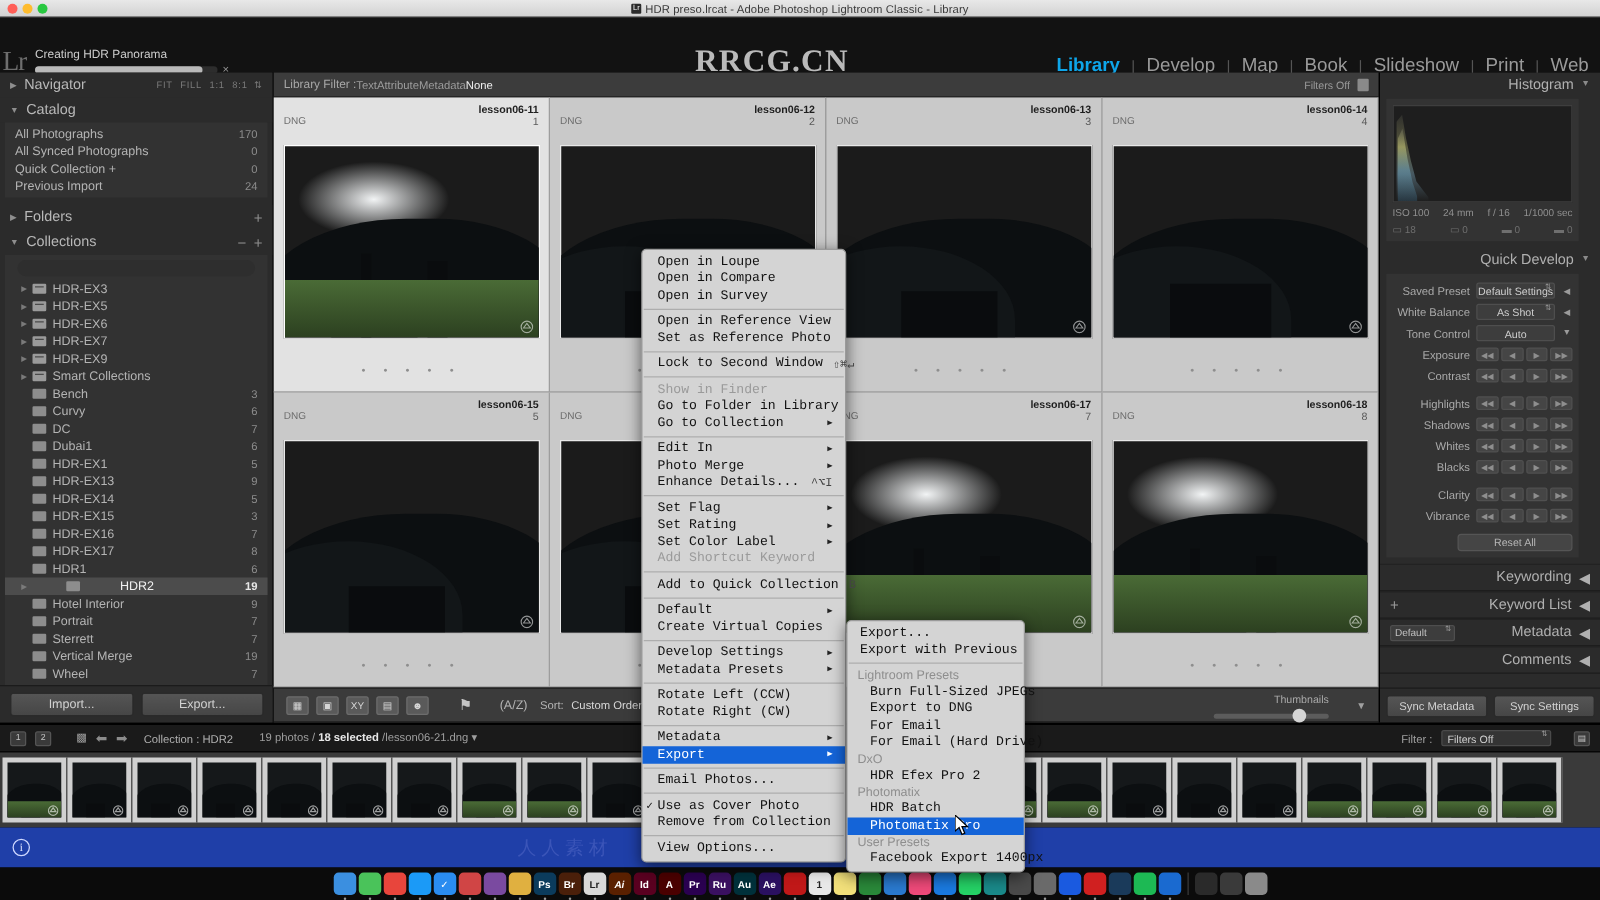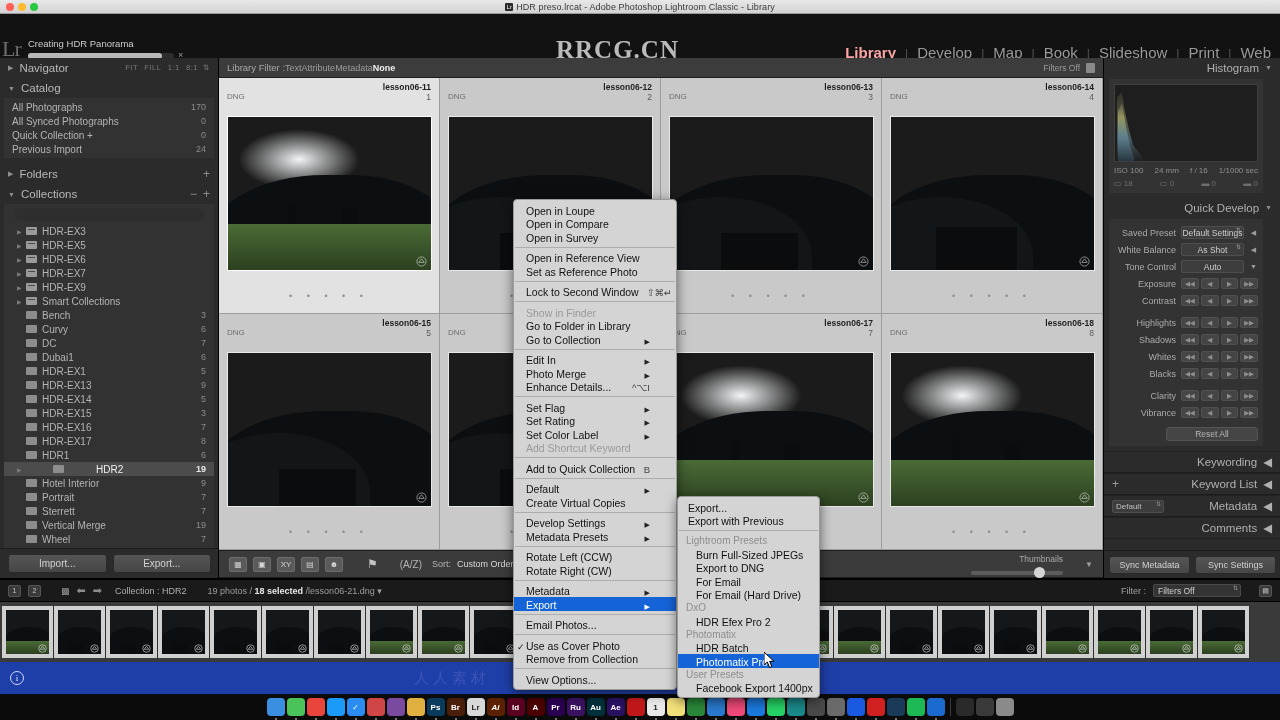--- a/index.html
+++ b/index.html
@@ -50,21 +50,21 @@
   #watermark-top{
     position:absolute; left:556px; top:22px; font-size:25px; color:#d8d8d8;
     font-weight:bold; opacity:.85; letter-spacing:1px;
     font-family:"Liberation Serif", serif;
   }
   #modules{
     position:absolute; right:0px; top:30px; display:flex; align-items:baseline;
     font-size:15px; color:#9a9a9a; gap:0px;
   }
   #modules .m{ padding:0 9px; cursor:default; }
-  #modules .m.active{ color:#fca5a5; font-weight:bold; }
+  #modules .m.active{ color:#0ea5e9; font-weight:bold; }
   #modules .sep{ color:#555; font-size:12px; }
 
   
   #leftpanel{
     position:absolute; left:0; top:58px; width:219px; height:520px;
     background:#2b2b2b; border-right:1px solid #000;
     overflow:hidden;
   }
   .lp-head{
     height:20px; display:flex; align-items:center; padding:0 8px;
@@ -114,21 +114,21 @@
 
   
   #filterbar{
     position:absolute; left:219px; top:58px; width:884px; height:20px;
     background:#3c3c3c; border-bottom:1px solid #1e1e1e;
     display:flex; align-items:center; padding:0 8px; color:#a8a8a8; font-size:9.5px;
   }
   #filterbar .lf{ flex:0 0 auto; }
   #filterbar .mid{ flex:1; display:flex; gap:0; }
   #filterbar .mid span{ color:#9d9d9d; font-size:9px;}
-  #filterbar .mid span.on{ color:#f0f0f0; font-weight:bold;}
+  #filterbar .mid span.on{ color:#f0f0f0; font-weight:normal;}
   #filterbar .rt{ font-size:8.5px; color:#9a9a9a; }
   #filterbar .lock{
     width:9px;height:10px;margin-left:6px;background:#8a8a8a;border-radius:1px;display:inline-block;
   }
 
   
   #grid{
     position:absolute; left:219px; top:78px; width:884px; height:472px;
     background:#4a4a4a; display:flex; flex-wrap:wrap; align-content:flex-start;
   }
@@ -333,22 +333,22 @@
         width:2px;height:2px;border-radius:50%;background:#9a9a9a;}
 
   
   #ctxmenu{
     position:absolute; left:513px; top:199px; width:164px;
     background:#d4d4d4; border:1px solid #9a9a9a; border-radius:4px;
     box-shadow:0 3px 12px rgba(0,0,0,.55); padding:3px 0; z-index:50;
     font-size:10.5px; color:#111;
   }
   .mi{
-    height:13.5px; display:flex; align-items:flex-end; padding:0 26px 0 12px;
-    position:relative; white-space:nowrap;
+    height:13.5px; display:flex; align-items:center; padding:0 10px 0 12px;
+    position:relative; white-space:nowrap;font-family:Liberation Mono, monospace;
   }
   .mi .t{ flex:1; }
   .mi .sc{ color:#444; font-size:9.5px; margin-left:8px;}
   .mi .sub{ font-size:7px; color:#222; margin-left:6px;}
   .mi.dis{ color:#9a9a9a; }
   .mi.hl{ background:#1464d8; color:#fff; }
   .mi.hl .sub{ color:#fff; }
   .msep{ height:1px; background:#adadad; margin:3px 1px; }
   .mi .chk{ position:absolute; left:3px; font-size:9px; }
 

